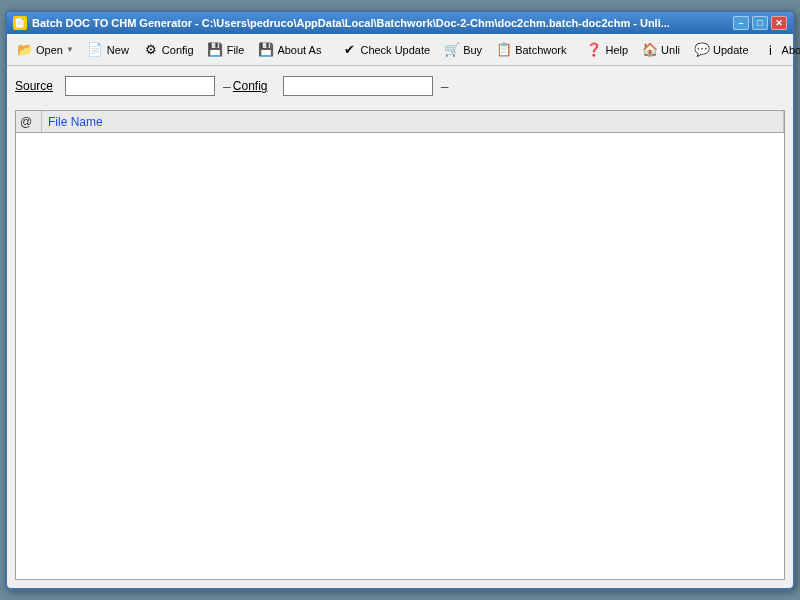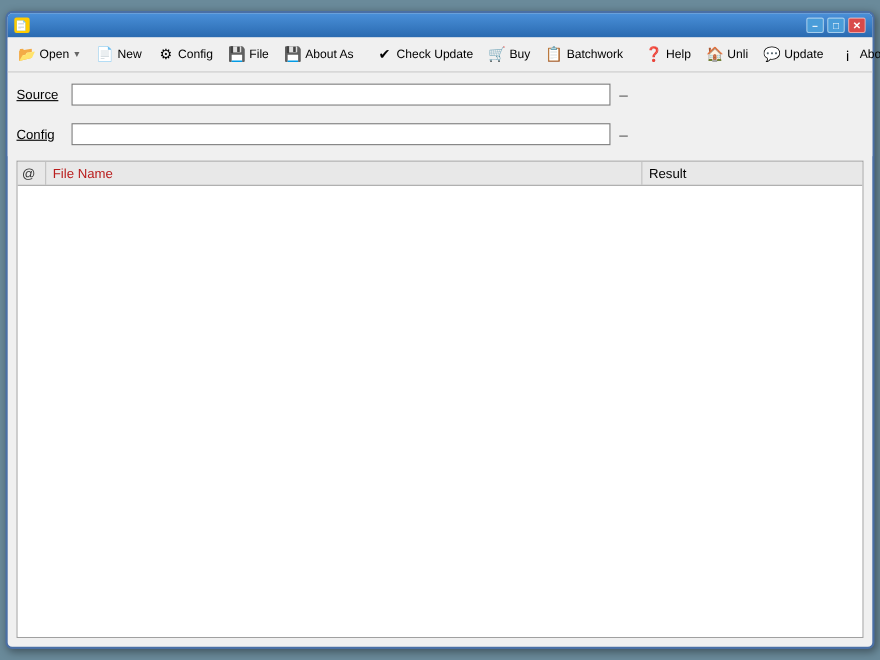--- a/index.html
+++ b/index.html
@@ -128,22 +128,22 @@
     .dropdown-arrow {
       font-size: 8px;
       color: #666;
     }
 
     
     .form-area {
       padding: 8px;
       background: #f0f0f0;
       display: flex;
-      flex-direction: column;
-      gap: 12px;
+      flex-direction: row;
+      gap: 2px;
       flex-shrink: 0;
     }
 
     .form-row {
       display: flex;
       align-items: center;
       height: 24px;
     }
 
     .form-label {
@@ -198,21 +198,21 @@
       border-right: 1px solid #c0c0c0;
       height: 100%;
       display: flex;
       align-items: center;
     }
 
     .table-col-filename {
       flex: 1;
       padding: 0 6px;
       font-size: 12px;
-      color: #b91c1c;
+      color: #1d4ed8;
       border-right: 1px solid #c0c0c0;
       height: 100%;
       display: flex;
       align-items: center;
     }
 
     .table-col-result {
       width: 200px;
       padding: 0 6px;
       font-size: 12px;
@@ -228,20 +228,21 @@
     }
   </style>
 </head>
 <body>
 
 <div class="window">
 
   <div class="title-bar">
     <div class="title-bar-left">
       <div class="title-icon">📄</div>
+      <span>Batch DOC TO CHM Generator - C:\Users\pedruco\AppData\Local\Batchwork\Doc-2-Chm\doc2chm.batch-doc2chm - Unli...</span>
     </div>
     <div class="title-controls">
       <div class="title-btn minimize">–</div>
       <div class="title-btn maximize">□</div>
       <div class="title-btn close">✕</div>
     </div>
   </div>
 
   <div class="toolbar">
     <button class="toolbar-btn">
@@ -320,18 +321,17 @@
       <label class="form-label">Config</label>
       <input class="form-input" type="text" value="" style="">
       <span class="form-side">–</span>
     </div>
   </div>
 
   <div class="table-area">
     <div class="table-header">
       <div class="table-col-at">@</div>
       <div class="table-col-filename">File Name</div>
-      <div class="table-col-result">Result</div>
     </div>
     <div class="table-body"></div>
   </div>
 
 </div>
 
 </body></html>

